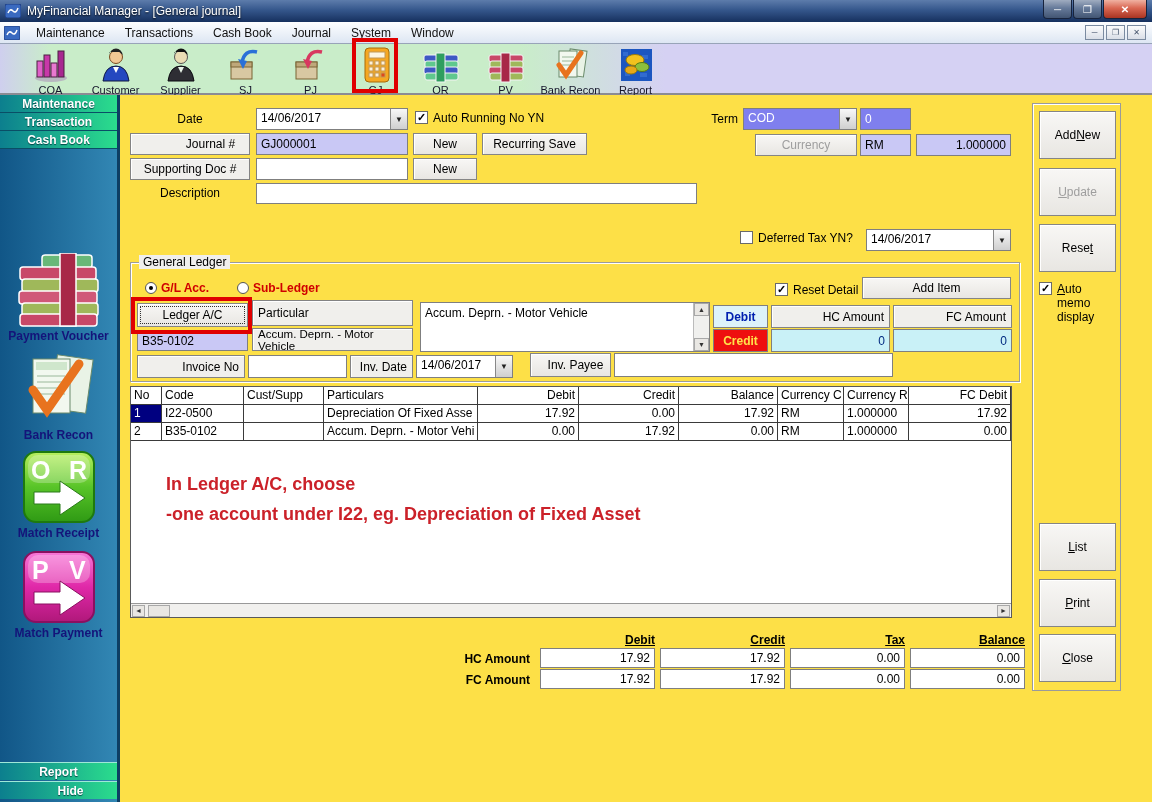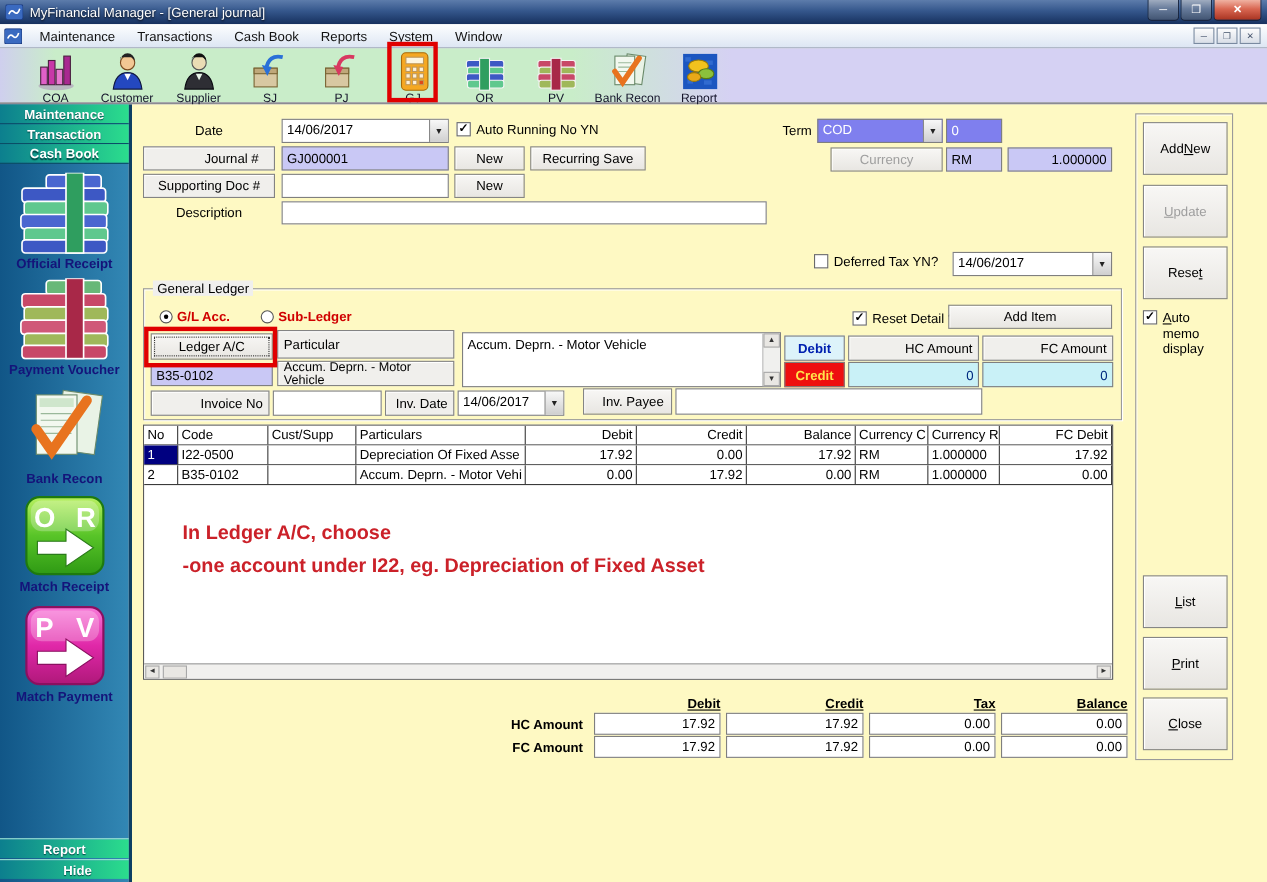--- a/index.html
+++ b/index.html
@@ -48,21 +48,21 @@
   .sb-header { height:18px; background:linear-gradient(90deg,#0c7f8e,#2bdd8d); border-bottom:1px solid #0a4e66;
     color:#fff; font-weight:bold; font-size:12px; text-align:center; line-height:18px; text-shadow:0 1px 1px #044; }
   .sb-item { position:absolute; left:0; width:117px; text-align:center; }
   .sb-item svg { display:block; margin:0 auto; }
   .sb-label { color:#14147a; font-weight:bold; font-size:12px; margin-top:2px; }
   .sb-footer-btn { position:absolute; left:0; width:117px; height:18px;
     background:linear-gradient(90deg,#0c7f8e,#2bdd8d); border-top:1px solid #9fe8d8;
     color:#fff; font-weight:bold; font-size:12px; text-align:center; line-height:18px; text-shadow:0 1px 1px #044; }
 
   
-  .main { position:absolute; left:120px; top:95px; width:1032px; height:707px; background:#fef9c3; }
+  .main { position:absolute; left:120px; top:95px; width:1032px; height:707px; background:#fde047; }
 
   .lbl { position:absolute; font-size:12px; color:#000; }
   .lbl.c { text-align:center; }
   .lbl.r { text-align:right; }
   .lbl.b { font-weight:bold; }
   .boxlbl { position:absolute; background:#f0efec; border:1px solid #838383; box-shadow:inset 1px 1px 0 #fff;
     font-size:12px; display:flex; align-items:center; justify-content:center; }
   .boxlbl.r { justify-content:flex-end; padding-right:5px; }
   .boxlbl.l { justify-content:flex-start; padding-left:5px; }
   .field { position:absolute; background:#fff; border:1px solid #7f7f7f; font-size:12px;
@@ -150,21 +150,21 @@
   <div class="menubar">
     <span class="app-icon">
       <svg width="16" height="14" viewBox="0 0 16 14">
           <rect width="16" height="14" rx="2" fill="#3a6ac0" stroke="#1a3a80"></rect>
           <path d="M3,9 q2,-5 5,-2 q3,3 5,-3" stroke="#fff" stroke-width="1.5" fill="none"></path>
         </svg>
     </span>
     <span class="menu-item">Maintenance</span>
     <span class="menu-item">Transactions</span>
     <span class="menu-item">Cash Book</span>
-    <span class="menu-item">Reports</span>
+    <span class="menu-item">Journal</span>
     <span class="menu-item">System</span>
     <span class="menu-item">Window</span>
     <span class="mdi-btns">
       <span class="mdi-btn">─</span>
       <span class="mdi-btn">❐</span>
       <span class="mdi-btn">✕</span>
     </span>
   </div>
 
   <div class="toolbar">
@@ -312,34 +312,20 @@
 
   <div class="hl-box" style="left:352px;top:38px;width:46px;height:55px;"></div>
 
   <div class="hl-box" style="left:131px;top:297px;width:121px;height:37px;"></div>
 
   <div class="sidebar">
     <div class="sb-header">Maintenance</div>
     <div class="sb-header">Transaction</div>
     <div class="sb-header">Cash Book</div>
 
-    <div class="sb-item" style="top:62px;">
-      <span><svg width="90" height="74" viewBox="0 0 90 74">
-            <g stroke="#fff" stroke-width="1.5">
-              <rect x="28" y="2" width="50" height="13" rx="3" fill="#4a66d0"></rect>
-              <rect x="6" y="14" width="76" height="13" rx="3" fill="#3d58c4"></rect>
-              <rect x="8" y="26" width="76" height="13" rx="3" fill="#5fc88e"></rect>
-              <rect x="5" y="38" width="78" height="13" rx="3" fill="#4a66d0"></rect>
-              <rect x="8" y="50" width="76" height="13" rx="3" fill="#5fc88e"></rect>
-              <rect x="6" y="61" width="77" height="12" rx="3" fill="#3d58c4"></rect>
-              <rect x="46" y="0" width="16" height="73" fill="#2f9e5f"></rect>
-            </g>
-          </svg></span>
-      <div class="sb-label">Official Receipt</div>
-    </div>
     <div class="sb-item" style="top:158px;">
       <span><svg width="90" height="74" viewBox="0 0 90 74">
             <g stroke="#fff" stroke-width="1.5">
               <rect x="28" y="2" width="50" height="13" rx="3" fill="#68b878"></rect>
               <rect x="6" y="14" width="76" height="13" rx="3" fill="#c84868"></rect>
               <rect x="8" y="26" width="76" height="13" rx="3" fill="#9fb85a"></rect>
               <rect x="5" y="38" width="78" height="13" rx="3" fill="#d05878"></rect>
               <rect x="8" y="50" width="76" height="13" rx="3" fill="#9fb85a"></rect>
               <rect x="6" y="61" width="77" height="12" rx="3" fill="#c84868"></rect>
               <rect x="46" y="0" width="16" height="73" fill="#a82848"></rect>

